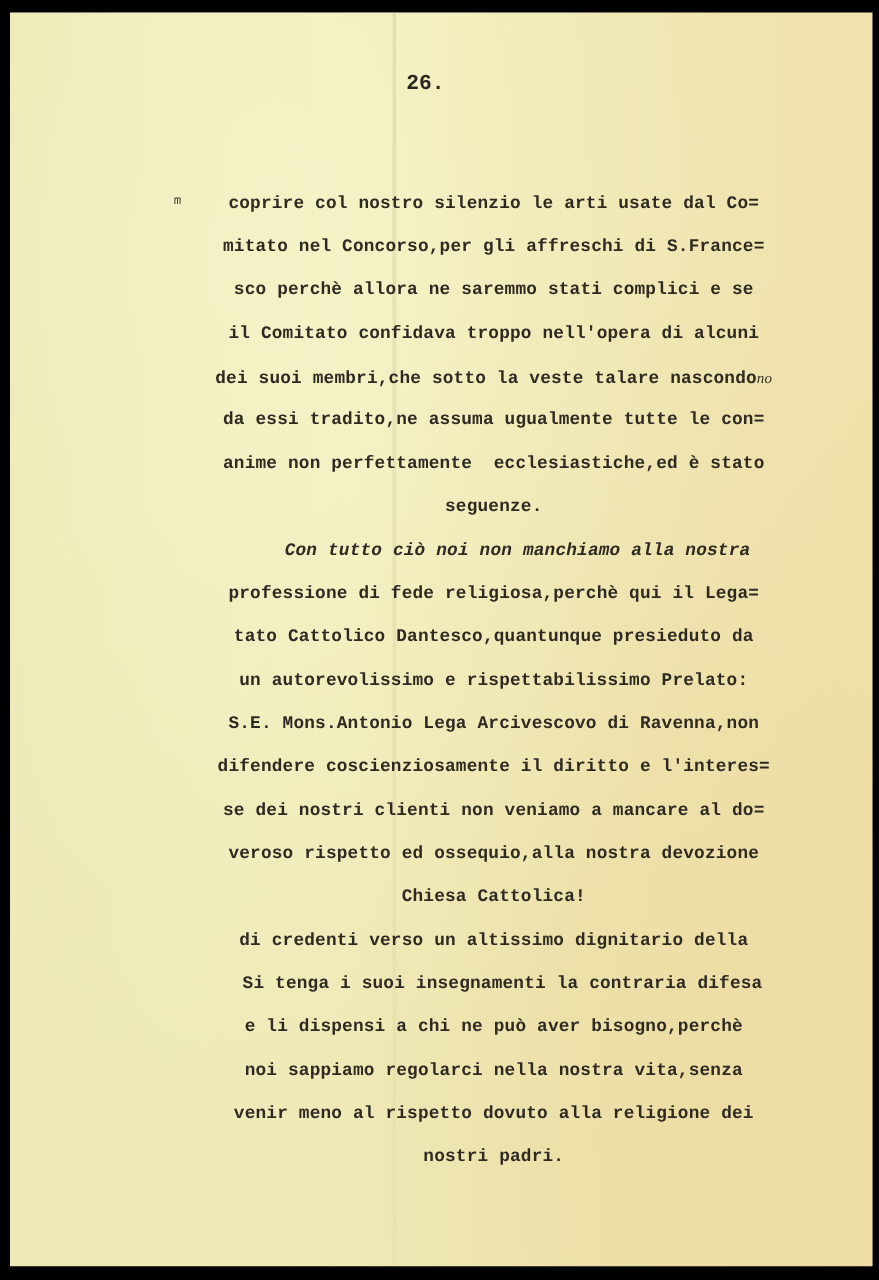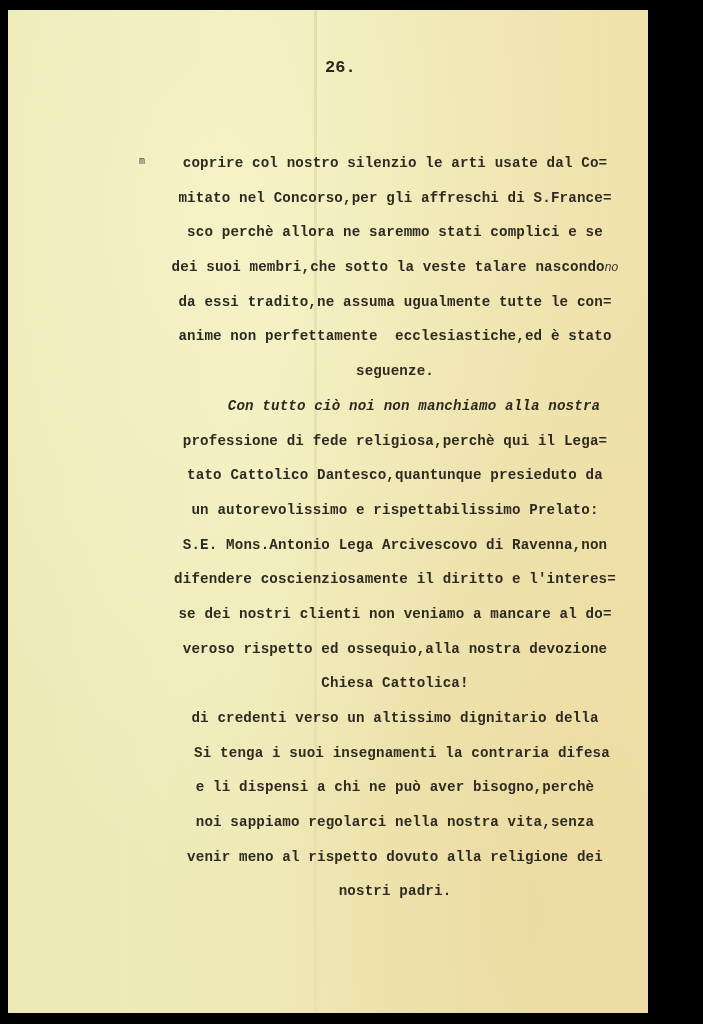--- a/index.html
+++ b/index.html
@@ -10,21 +10,21 @@
     body {
       width: 703px;
       height: 1024px;
       position: relative;
       overflow: hidden;
     }
     .page {
       position: absolute;
       left: 8px;
       top: 10px;
-      width: 640px;
+      width: 690px;
       height: 1003px;
       background:
         radial-gradient(ellipse at 30% 20%, rgba(255,255,220,0.35), rgba(0,0,0,0) 60%),
         radial-gradient(ellipse at 80% 90%, rgba(230,205,140,0.35), rgba(0,0,0,0) 55%),
         linear-gradient(90deg, #ece9b6 0%, #f0edbc 40%, #efe6b2 70%, #f0e2ac 100%);
     }
     .fold {
       position: absolute;
       left: 306px;
       top: 0;
@@ -68,41 +68,42 @@
       line-height: 20px;
     }
     .line.indent {
       padding-left: 38px;
       font-style: italic;
     }
     .line.indent-small {
       padding-left: 14px;
     }
     .handwritten {
-      font-family: Liberation Sans, sans-serif;
+      font-family: Liberation Serif, serif;
       font-style: italic;
       font-weight: normal;
       font-size: 12px;
       color: #3a3428;
     }
   </style>
 </head>
 <body>
 
 <div class="page">
   <div class="fold"></div>
 
   <div class="page-number">26.</div>
 
   <div class="margin-mark">m</div>
 
   <div class="text-body">
     <div class="line">coprire col nostro silenzio le arti usate dal Co=</div>
     <div class="line">mitato nel Concorso,per gli affreschi di S.France=</div>
     <div class="line">sco perchè allora ne saremmo stati complici e se</div>
+    <div class="line">il Comitato confidava troppo nell'opera di alcuni</div>
     <div class="line"><span>dei suoi membri,che sotto la veste talare nascondo</span><span class="handwritten">no</span></div>
     <div class="line">da essi tradito,ne assuma ugualmente tutte le con=</div>
     <div class="line">anime non perfettamente  ecclesiastiche,ed è stato</div>
     <div class="line">seguenze.</div>
     <div class="line indent">Con tutto ciò noi non manchiamo alla nostra</div>
     <div class="line">professione di fede religiosa,perchè qui il Lega=</div>
     <div class="line">tato Cattolico Dantesco,quantunque presieduto da</div>
     <div class="line">un autorevolissimo e rispettabilissimo Prelato:</div>
     <div class="line">S.E. Mons.Antonio Lega Arcivescovo di Ravenna,non</div>
     <div class="line">difendere coscienziosamente il diritto e l'interes=</div>

